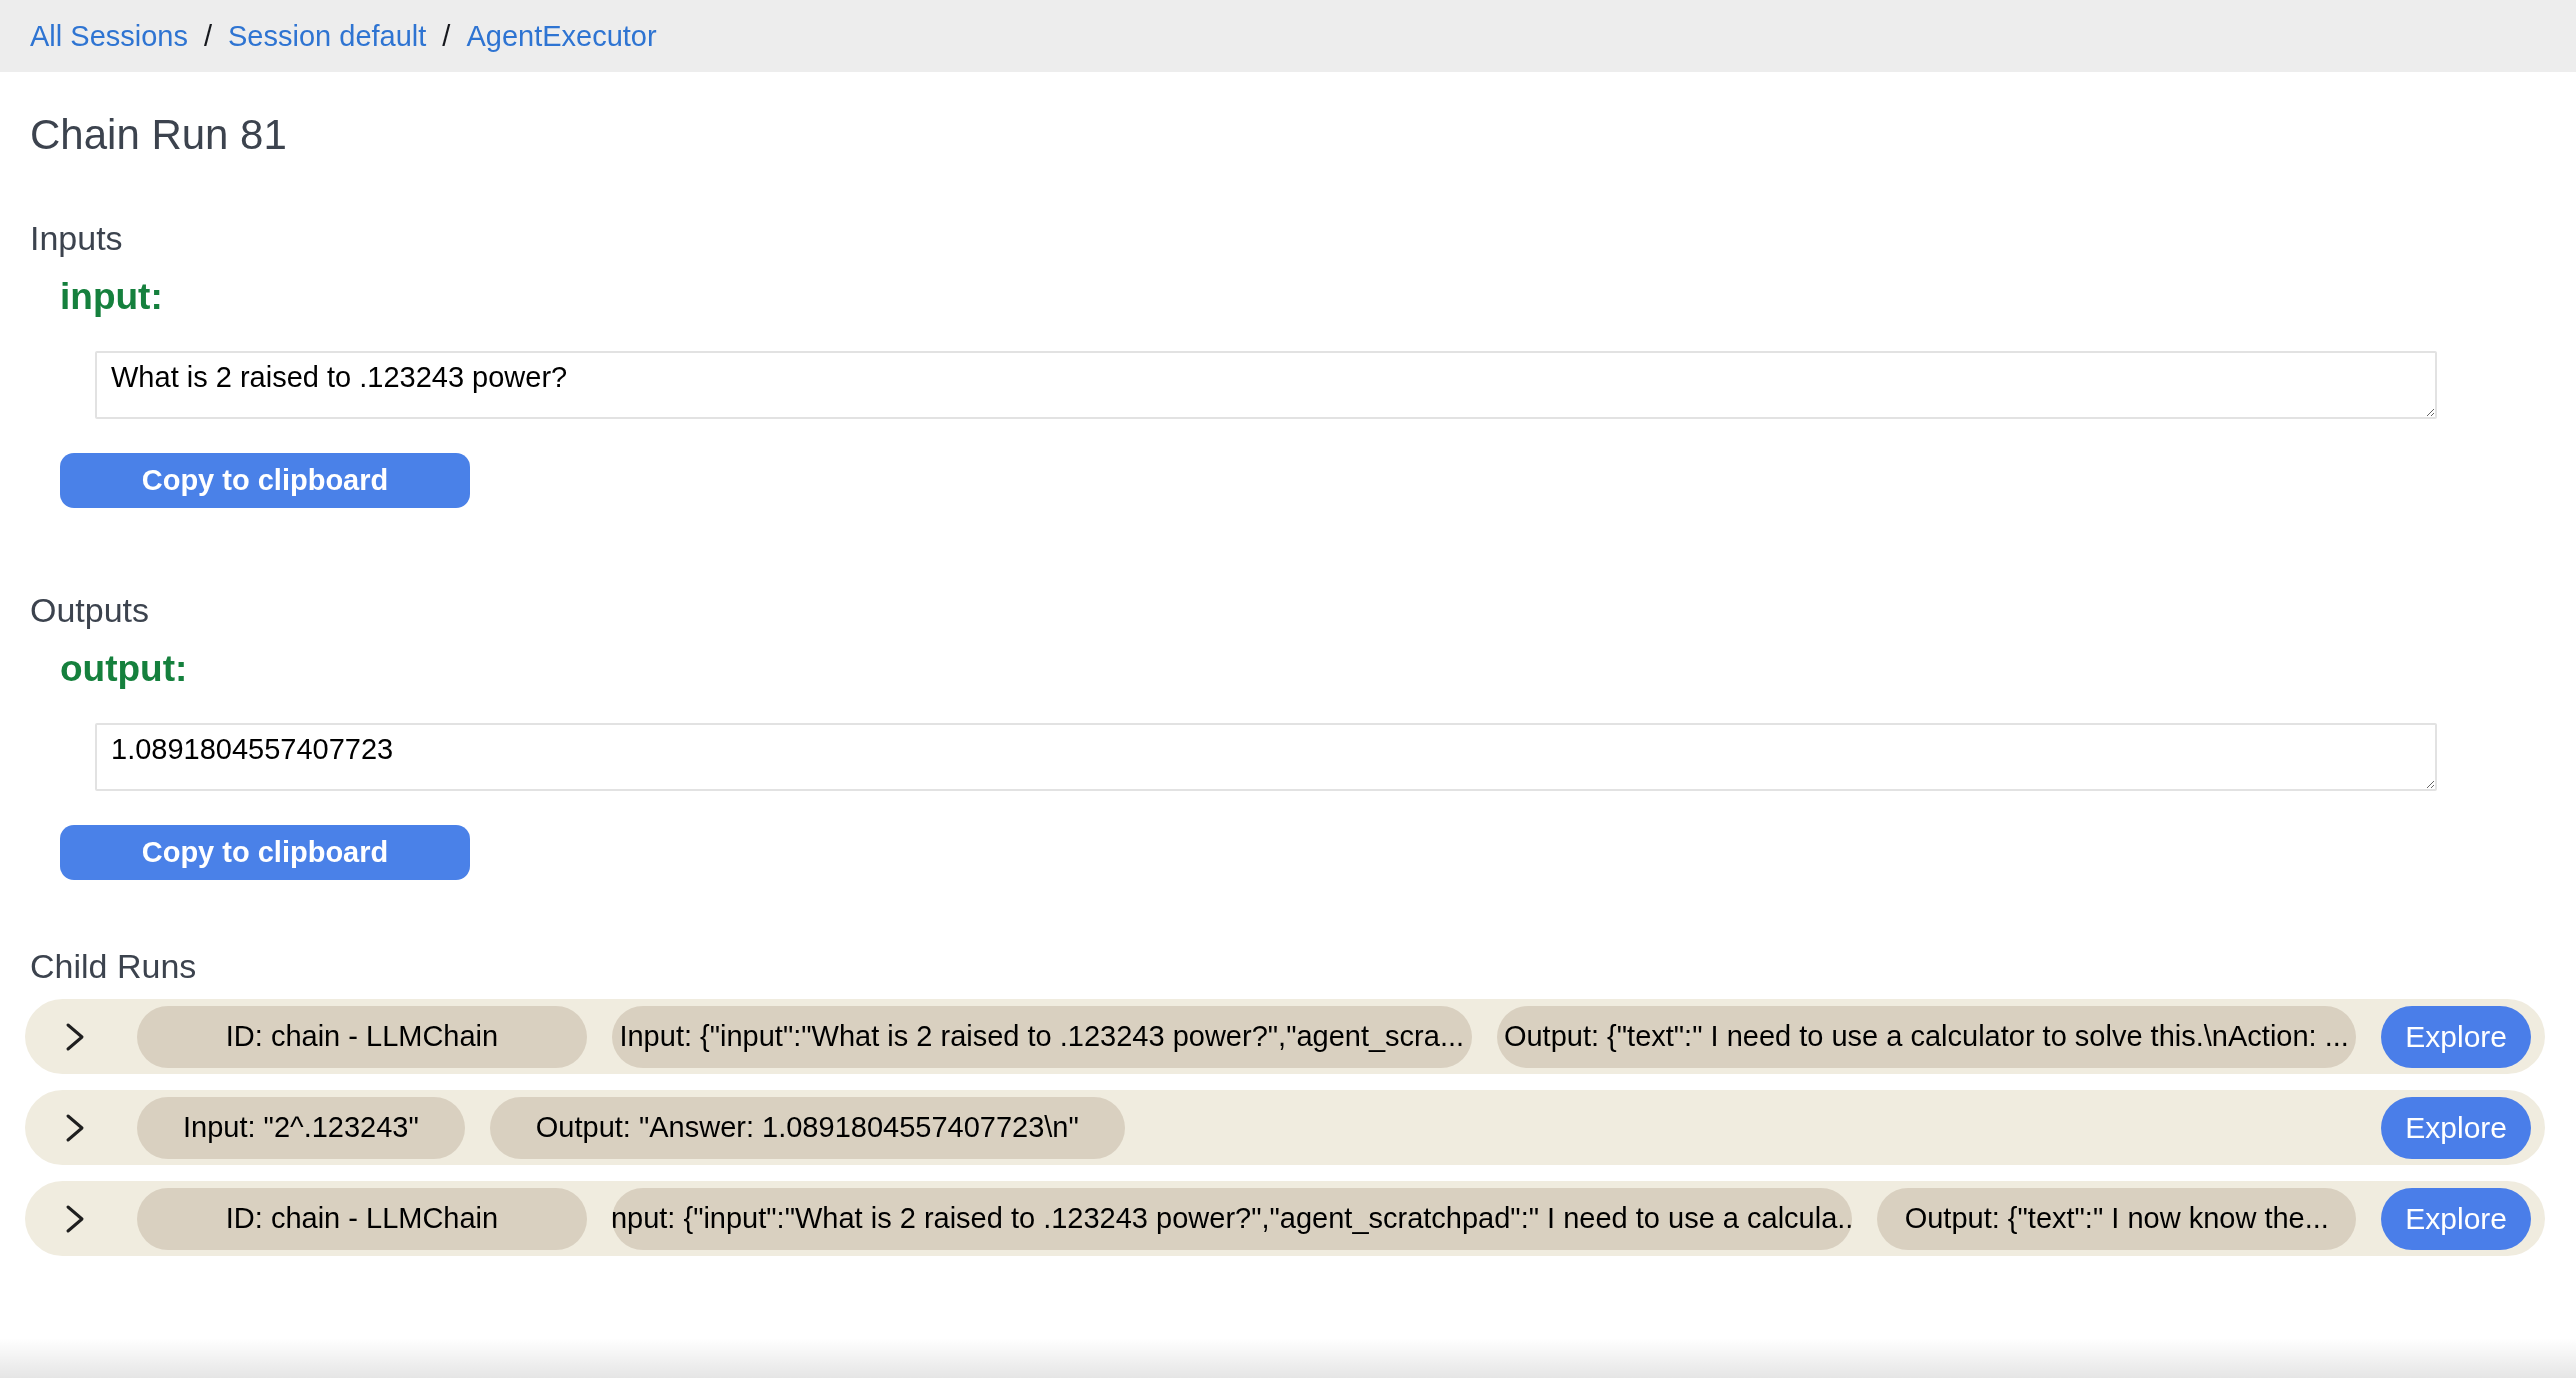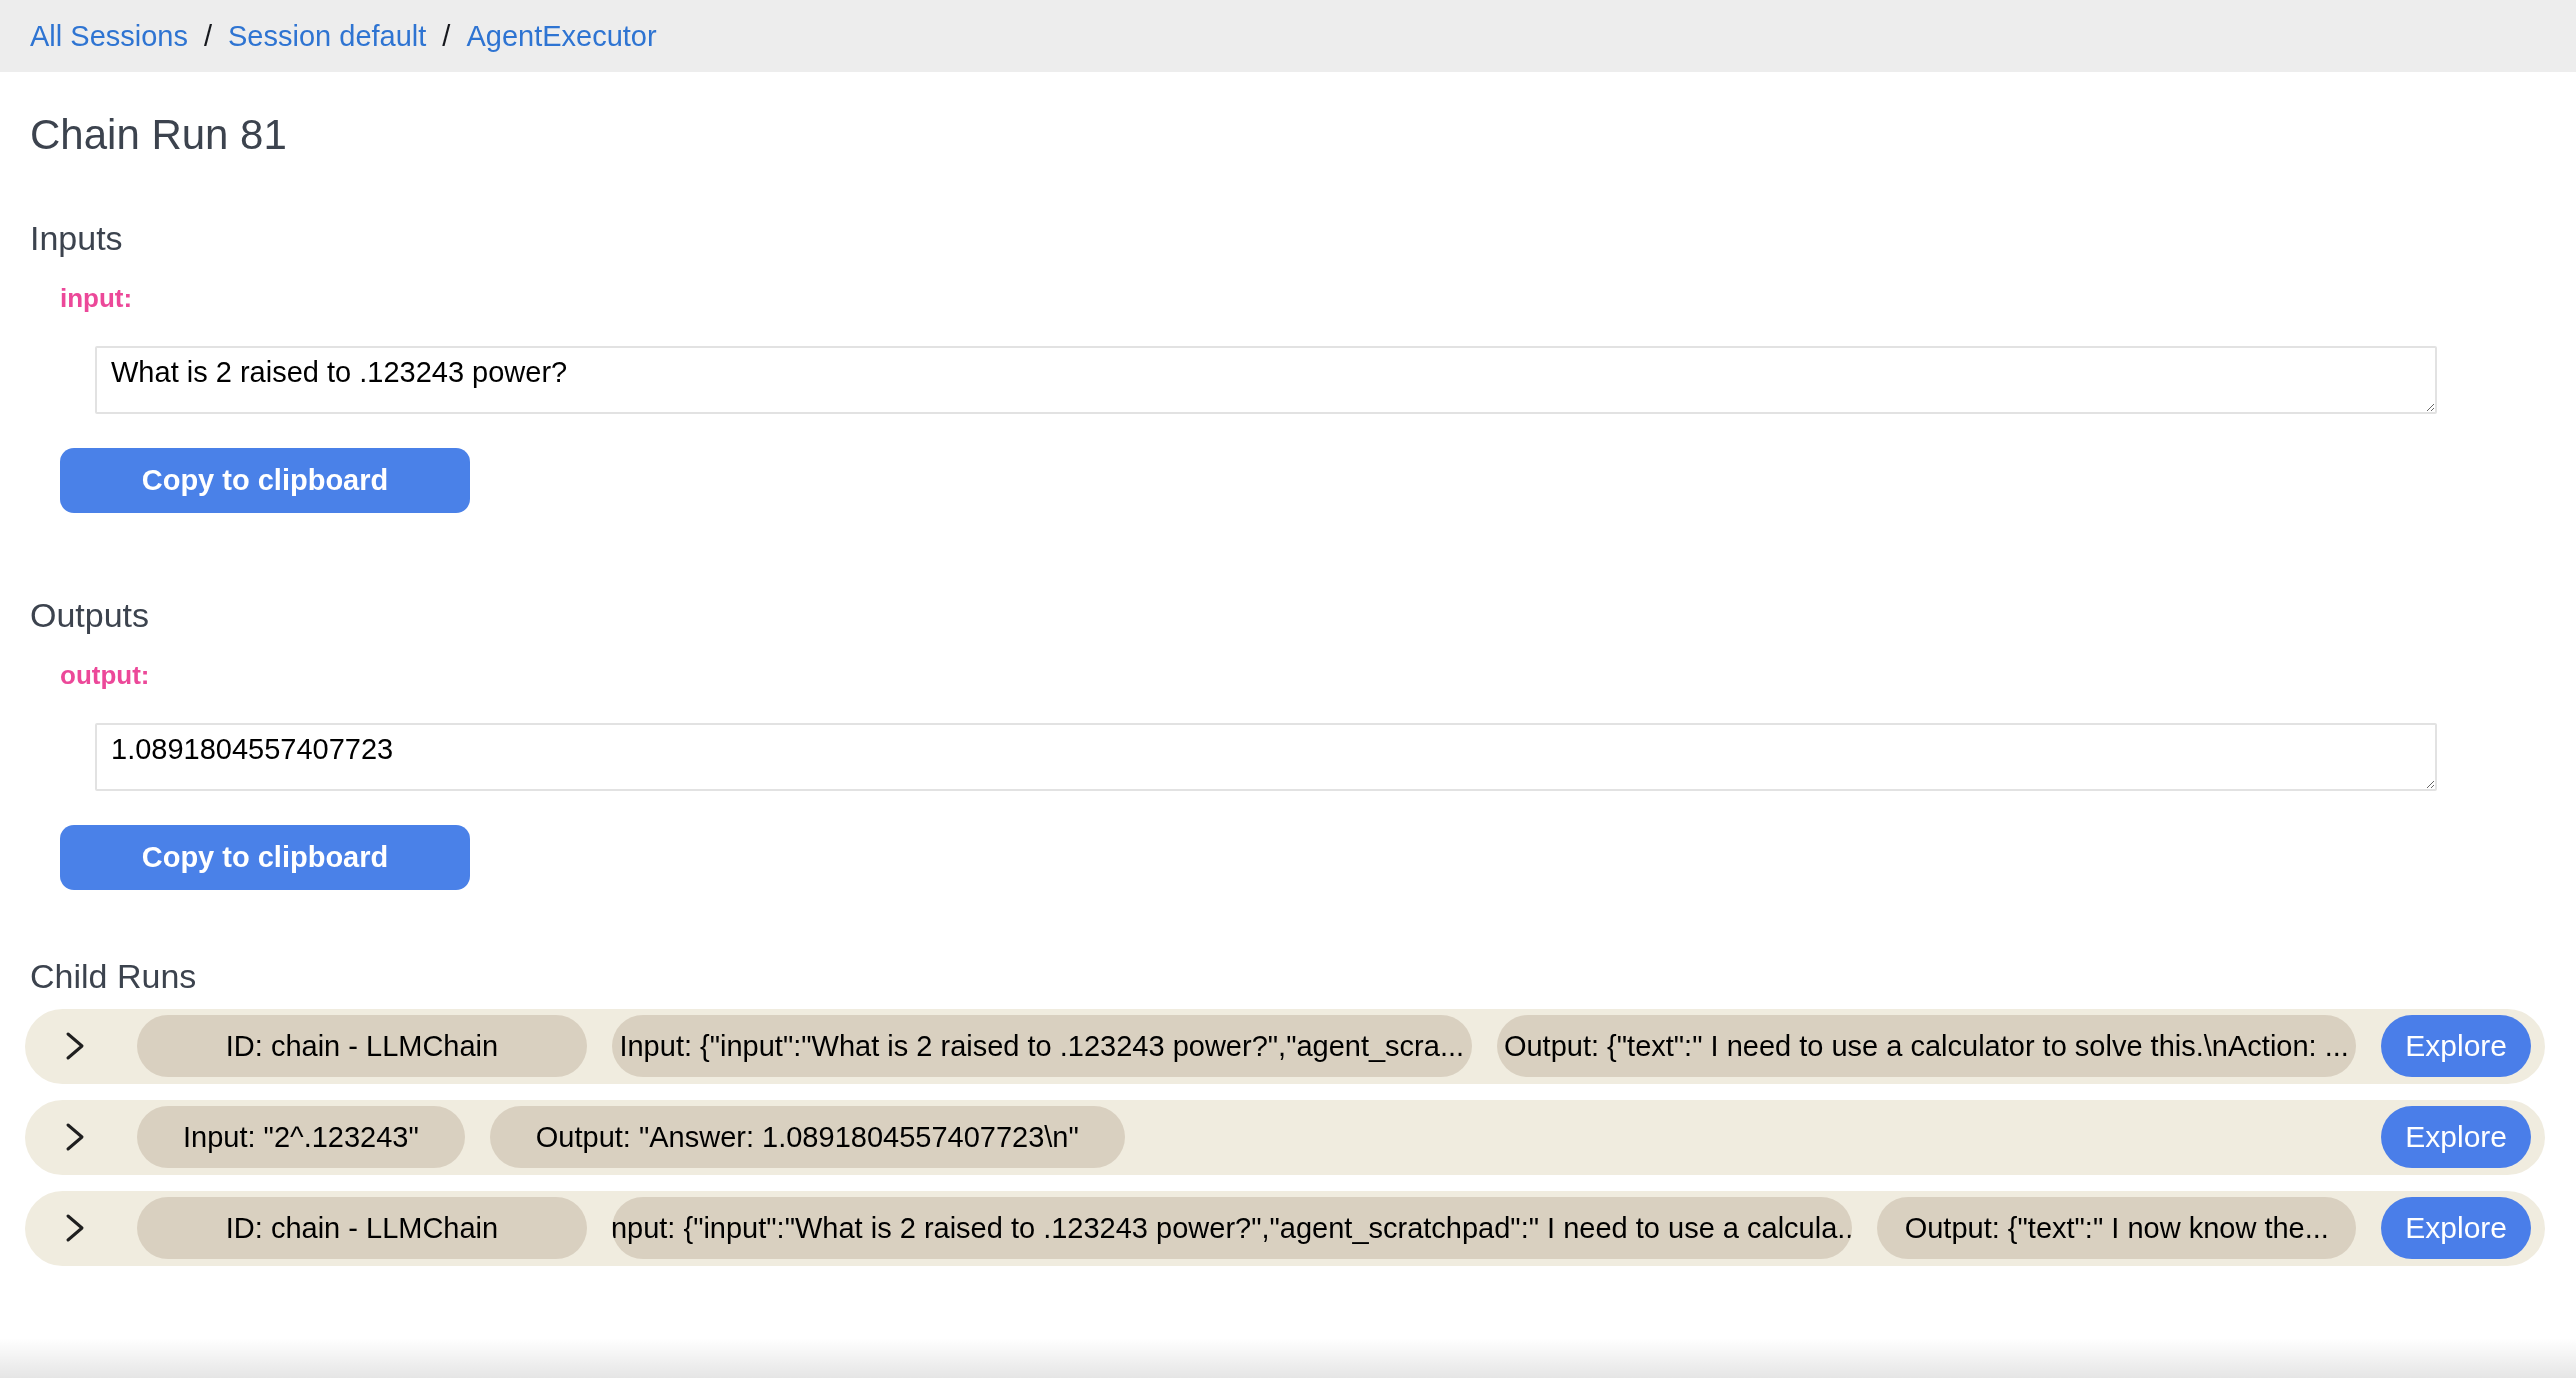--- a/index.html
+++ b/index.html
@@ -55,25 +55,25 @@
     font-size: 34px;
     font-weight: 500;
     line-height: 1.2;
     color: #3c434e;
   }
   .section-heading.inputs   { margin-top: 62px; }
   .section-heading.outputs  { margin-top: 82px; }
   .section-heading.childruns{ margin-top: 66px; }
 
   .field-label {
-    margin: 24px 0 0 30px;
-    font-size: 26px;
+    margin: 16px 0 0 30px;
+    font-size: 37px;
     font-weight: 700;
     line-height: 1.2;
-    color: #ec4899;
+    color: #15803d;
   }
 
   .field-textarea {
     display: block;
     margin: 32px 0 0 65px;
     width: 2342px;
     height: 68px;
     border: 2px solid #e2e2e2;
     border-radius: 2px;
     background: #ffffff;
@@ -82,21 +82,21 @@
     font-size: 29px;
     color: #000;
     resize: both;
     outline: none;
   }
 
   .copy-btn {
     display: block;
     margin: 34px 0 0 30px;
     width: 410px;
-    height: 65px;
+    height: 55px;
     border: none;
     border-radius: 14px;
     background: #4a81e8;
     color: #ffffff;
     font-family: "Liberation Sans", sans-serif;
     font-size: 29px;
     font-weight: 700;
     cursor: pointer;
   }
 

